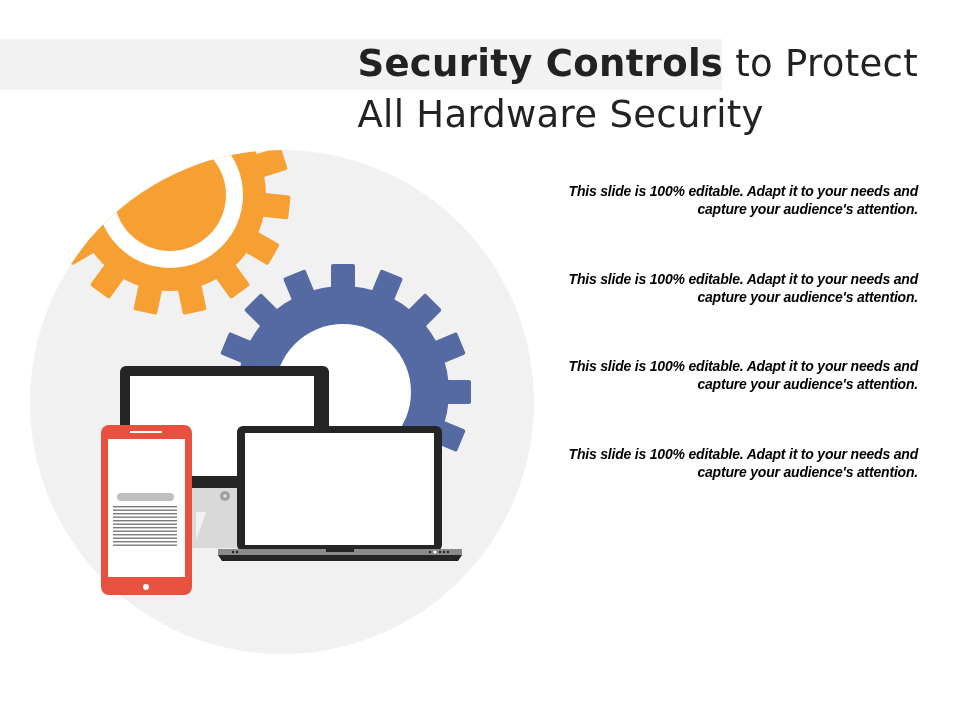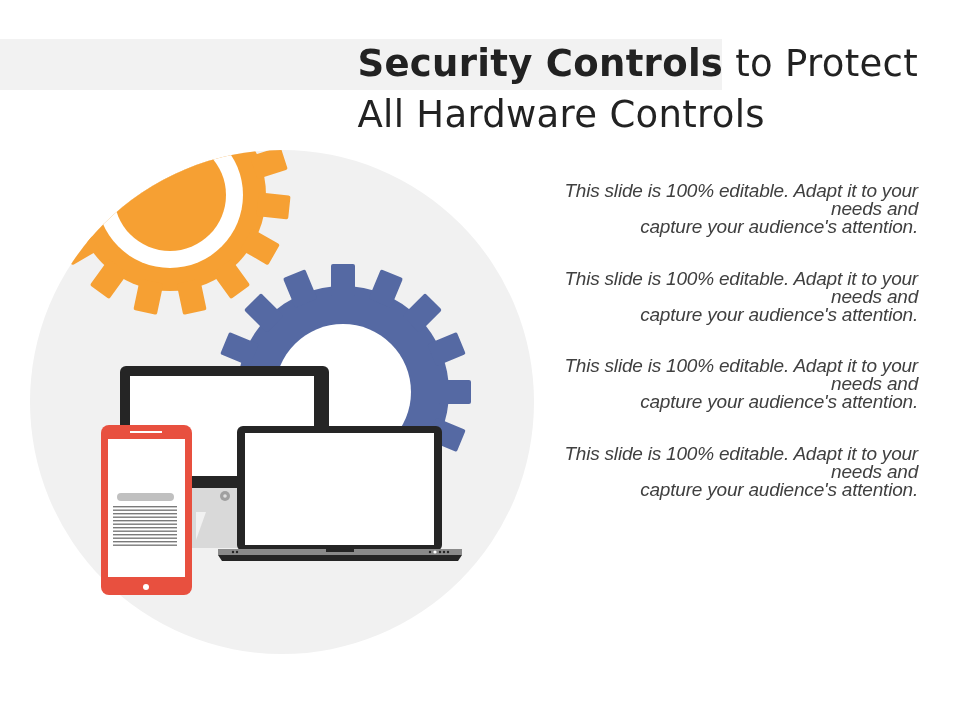--- a/index.html
+++ b/index.html
@@ -4,32 +4,32 @@
 <style>
   html, body { margin: 0; padding: 0; }
   body { width: 960px; height: 720px; background: #ffffff; position: relative; overflow: hidden;
          font-family: "DejaVu Sans", sans-serif; }
   .title-band { position: absolute; left: 0; top: 39px; width: 722px; height: 51px; background: #f2f2f2; }
   .title { position: absolute; right: 42px; top: 38px; text-align: left; color: #222;
            font-family: "DejaVu Sans", sans-serif; font-size: 37px; line-height: 51px; letter-spacing: 0.3px; }
   .title .bold { font-weight: bold; }
   .title .line { display: block; white-space: nowrap; }
   .notes { position: absolute; right: 42px; top: 182px; width: 360px; text-align: right; }
-  .note { font-family: "Liberation Sans", sans-serif; font-style: italic; font-size: 19px; line-height: 18px;
-          color: #404040; height: 87.5px; letter-spacing: -0.2px; }
+  .note { font-family: "Liberation Sans", sans-serif; font-style: italic; font-size: 14px; line-height: 18px;
+          color: #000000; height: 87.5px; letter-spacing: -0.2px; font-weight: bold; }
   .art { position: absolute; left: 0; top: 0; width: 960px; height: 720px; }
 </style>
 </head>
 <body>
 
 <div class="title-band"></div>
 
 <div class="title">
   <span class="line"><span class="bold">Security Controls</span><span> to Protect</span></span>
-  <span class="line">All Hardware Controls</span>
+  <span class="line">All Hardware Security</span>
 </div>
 
 <svg class="art" viewBox="0 0 960 720" xmlns="http://www.w3.org/2000/svg">
   <defs>
     <clipPath id="circleClip">
       <circle cx="282" cy="402" r="252"></circle>
     </clipPath>
   </defs>
   <circle cx="282" cy="402" r="252" fill="#f1f1f1"></circle>
 

